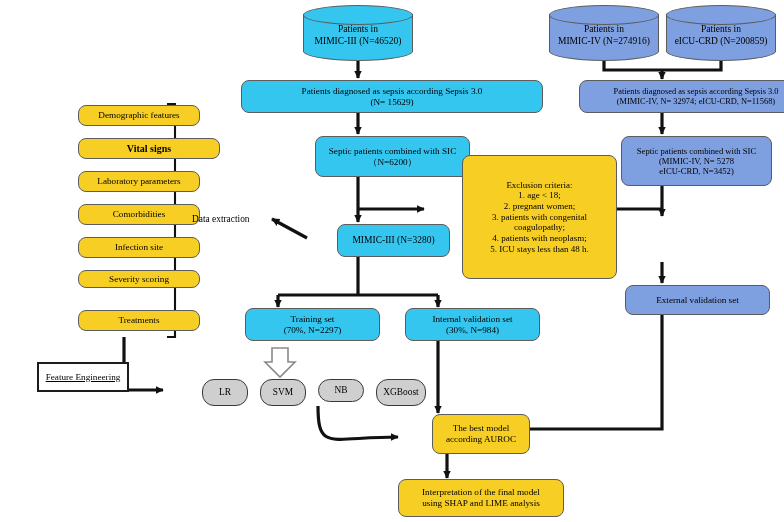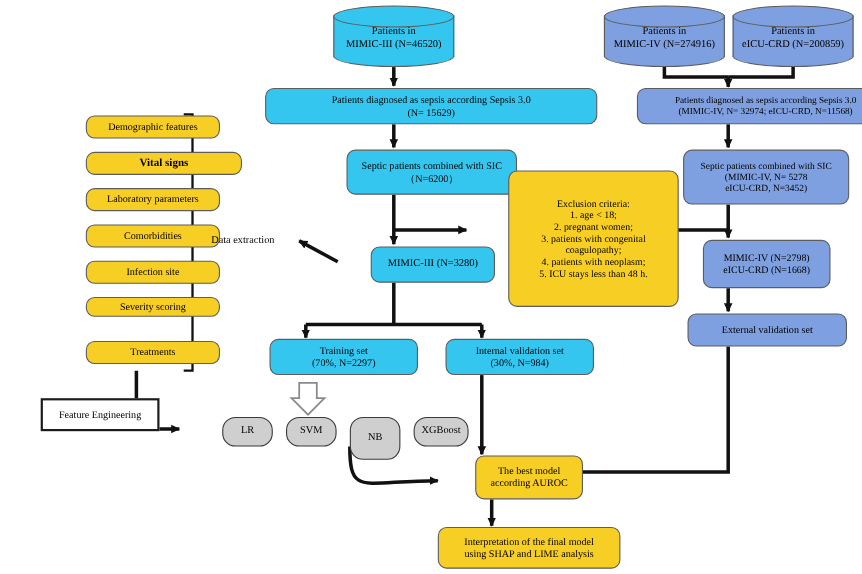--- a/index.html
+++ b/index.html
@@ -140,22 +140,20 @@
   <div class="node rbox cyan" style="left:371px;top:308px;width:135px;height:33px;font-size:9.2px;">Internal validation set
 (30%, N=984)</div>
 
   <div class="node rbox blue" style="left:545px;top:80px;width:234px;height:33px;font-size:8.4px;">Patients diagnosed as sepsis according Sepsis 3.0
 (MIMIC-IV, N= 32974; eICU-CRD, N=11568)</div>
 
   <div class="node rbox blue" style="left:587px;top:136px;width:151px;height:50px;font-size:8.6px;">Septic patients combined with SIC
 (MIMIC-IV, N= 5278
 eICU-CRD, N=3452)</div>
 
-  <div class="node rbox blue" style="left:605px;top:218px;width:116px;height:44px;font-size:9px;">MIMIC-IV (N=2798)
-eICU-CRD (N=1668)</div>
 
   <div class="node rbox blue" style="left:591px;top:285px;width:145px;height:30px;font-size:9.2px;">External validation set</div>
 
   <div class="node rbox yellow" style="left:428px;top:155px;width:155px;height:124px;font-size:9px;">Exclusion criteria:
 1. age &lt; 18;
 2. pregnant women;
 3. patients with congenital
 coagulopathy;
 4. patients with neoplasm;
 5. ICU stays less than 48 h.</div>
@@ -163,25 +161,25 @@
   <div class="node rbox yellow" style="left:44px;top:105px;width:122px;height:21px;font-size:9.2px;">Demographic features</div>
   <div class="node rbox yellow" style="left:44px;top:138px;width:142px;height:21px;font-size:10px;font-weight:bold;">Vital signs</div>
   <div class="node rbox yellow" style="left:44px;top:204px;width:122px;height:21px;font-size:9.2px;">Comorbidities</div>
   <div class="node rbox yellow" style="left:44px;top:171px;width:122px;height:21px;font-size:9.2px;">Laboratory parameters</div>
   <div class="node rbox yellow" style="left:44px;top:237px;width:122px;height:21px;font-size:9.2px;">Infection site</div>
   <div class="node rbox yellow" style="left:44px;top:270px;width:122px;height:18px;font-size:9.2px;">Severity scoring</div>
   <div class="node rbox yellow" style="left:44px;top:310px;width:122px;height:21px;font-size:9.2px;">Treatments</div>
 
   <div class="lbl" style="left:192px;top:214px;font-size:9.4px;">Data extraction</div>
 
-  <div class="node plain" style="left:3px;top:362px;width:108px;height:30px;font-size:9.2px;">Feature Engineering</div>
+  <div class="node plain" style="left:3px;top:362px;width:92px;height:30px;font-size:9.2px;text-decoration:underline;">Feature Engineering</div>
 
   <div class="node gray" style="left:168px;top:379px;width:46px;height:27px;font-size:9.4px;">LR</div>
   <div class="node gray" style="left:226px;top:379px;width:46px;height:27px;font-size:9.4px;">SVM</div>
-  <div class="node gray" style="left:284px;top:379px;width:46px;height:39px;font-size:9.4px;">NB</div>
+  <div class="node gray" style="left:284px;top:379px;width:46px;height:23px;font-size:9.4px;">NB</div>
   <div class="node gray" style="left:342px;top:379px;width:50px;height:27px;font-size:9.4px;">XGBoost</div>
 
   <div class="node rbox yellow" style="left:398px;top:414px;width:98px;height:40px;font-size:9.2px;">The best model
 according AUROC</div>
 
   <div class="node rbox yellow" style="left:364px;top:479px;width:166px;height:38px;font-size:9.2px;">Interpretation of the final model
 using SHAP and LIME analysis</div>
 
 </div>
 

